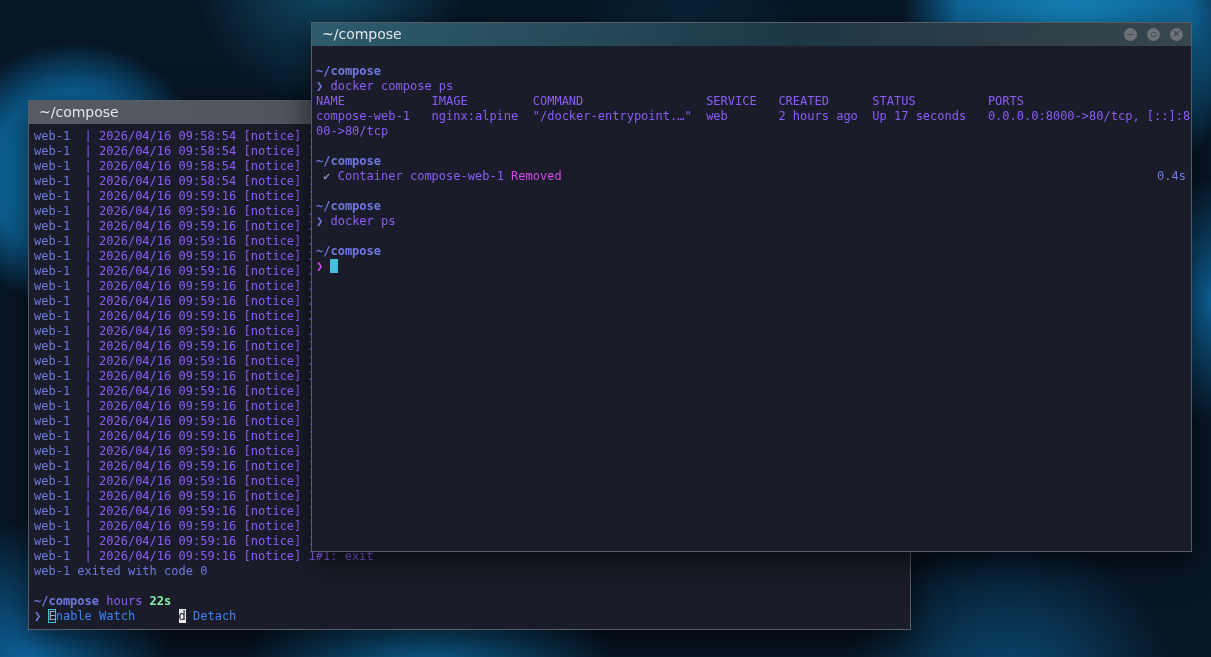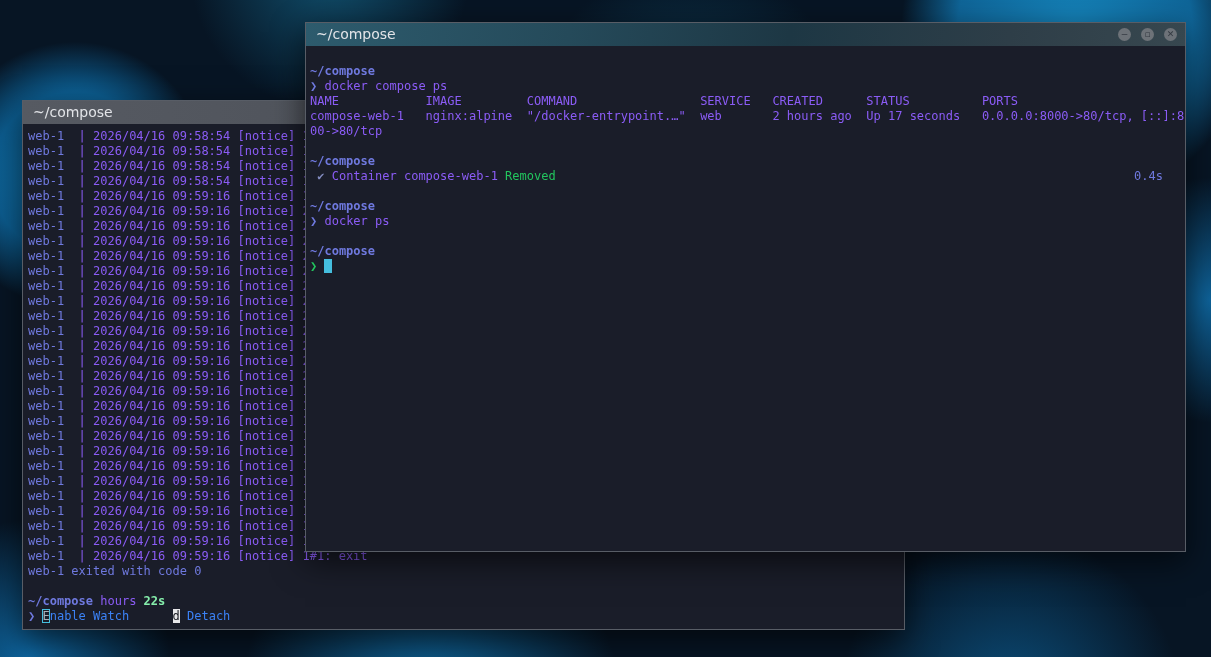--- a/index.html
+++ b/index.html
@@ -16,34 +16,34 @@
       radial-gradient(circle 235px at 1075px 30px, #1583ba 0%, #0f6598 50%, rgba(8,40,70,0) 74%),
       radial-gradient(circle 175px at 1211px 300px,#0e639a 0%, rgba(8,40,70,0) 70%),
       radial-gradient(circle 200px at 30px 660px,  #0e67a2 0%, rgba(8,40,70,0) 70%),
       radial-gradient(circle 265px at 430px 705px, #0f6ba3 0%, rgba(8,40,70,0) 72%),
       radial-gradient(circle 245px at 1010px 705px,#0b507e 0%, rgba(8,40,70,0) 70%),
       radial-gradient(circle 225px at 690px 120px, #0d3d57 0%, rgba(6,20,36,0) 70%),
       #071524;
   }
   
   .window{position:absolute;border:1px solid #585d66;box-sizing:border-box;
-          box-shadow:0 10px 30px rgba(0,0,0,.6);}
+          box-shadow:0 10px 30px rgba(0,0,0,.6);margin-left:6px;}
   .titlebar{height:23px;display:flex;align-items:center;box-sizing:border-box;
             padding:0 8px 0 10px;color:#e2e4e8;font-size:14px;line-height:23px;}
   .term{position:relative;box-sizing:border-box;height:calc(100% - 23px);
         background:#1a1d29;padding:3px 0 0 4px;overflow:hidden;
         font-family:"DejaVu Sans Mono",monospace;font-size:12px;line-height:15px;}
   .tline{height:15px;white-space:pre;position:relative;}
-  .rt{position:absolute;right:22px;top:0;text-align:center;}
+  .rt{position:absolute;right:5px;top:0;text-align:center;}
   
   .c-fg{color:#8b5cf6;}
   .c-dim{color:#3b82f6;}
   .c-blue{color:#6f79df;}
   .c-blue-b{color:#6f79df;font-weight:bold;}
-  .c-cyan{color:#22c55e;}
+  .c-cyan{color:#d946ef;}
   .c-cyan2-b{color:#86efac;font-weight:bold;}
   .c-check{color:#838cc0;}
   .c-cursor{background:#45bede;color:#45bede;}
   .c-key-out{color:#aab0ba;box-shadow:inset 0 0 0 1px #45bede;}
   .c-key-inv{background:#e8e8ea;color:#16181f;}
   
   .win-back{left:22px;top:100px;width:883px;height:530px;z-index:1;}
   .win-back .titlebar{background:linear-gradient(90deg,#565a62 0%,#4b4f57 60%,#484c54 100%);}
   .win-back .term{padding-left:5px;padding-top:5px;}
   

